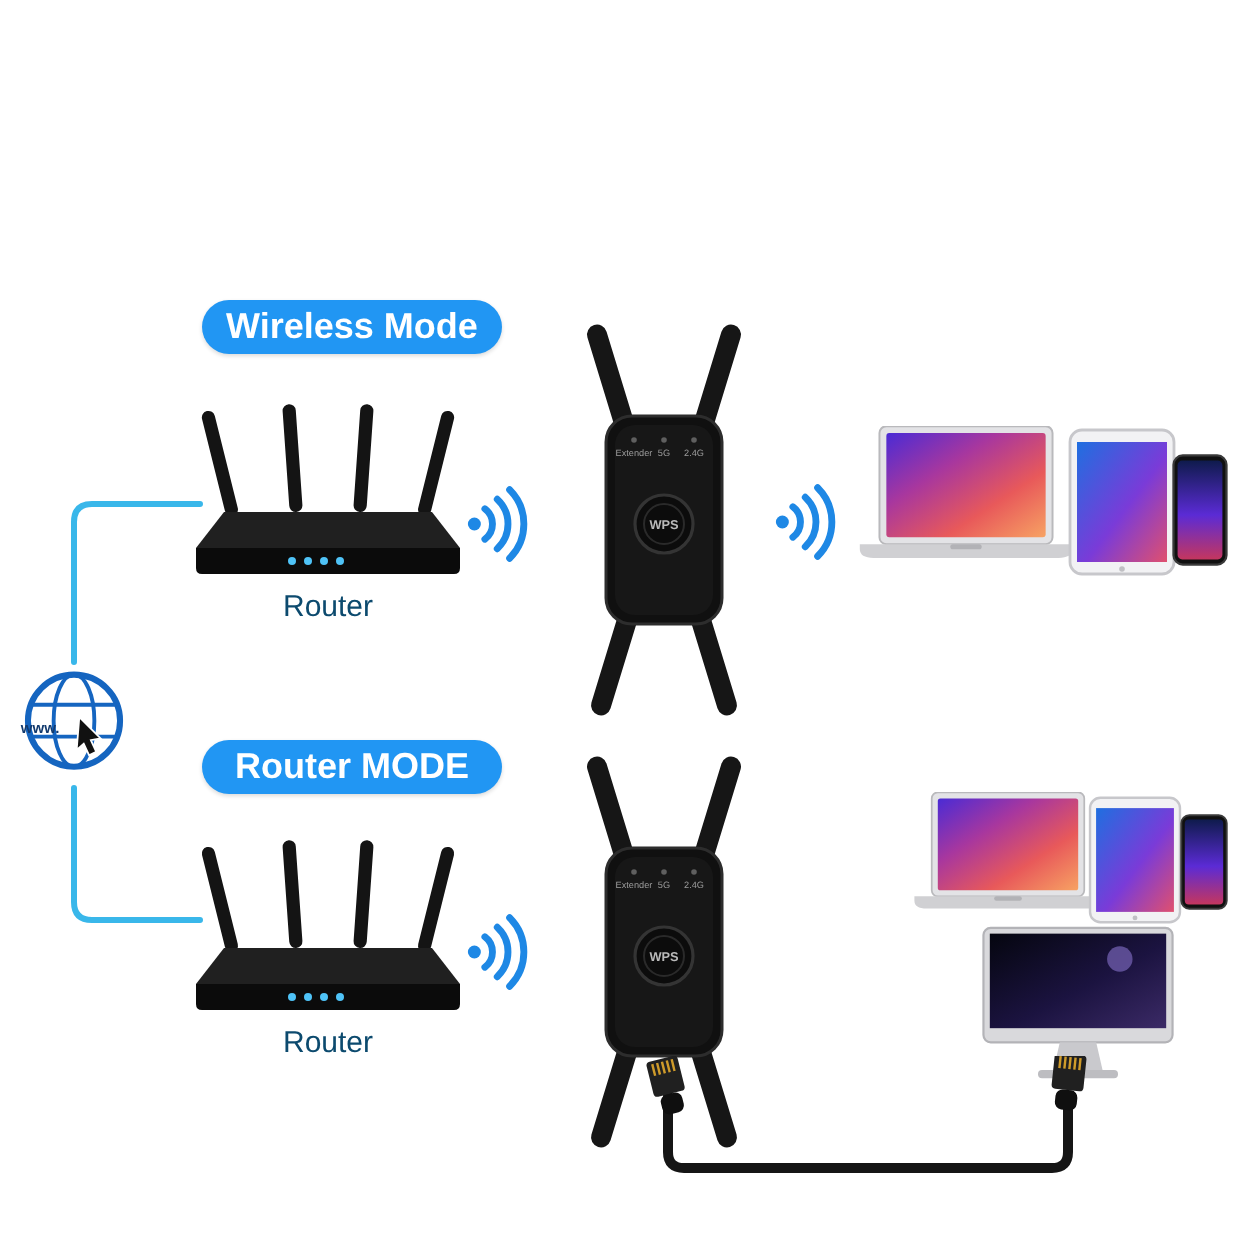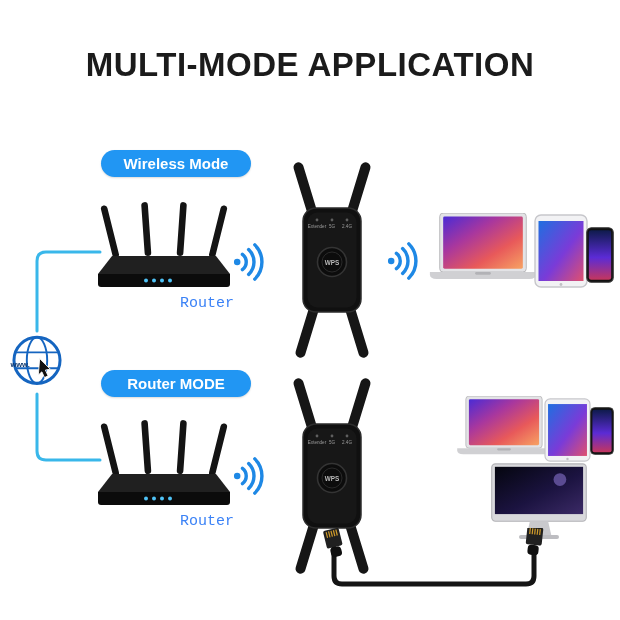--- a/index.html
+++ b/index.html
@@ -6,29 +6,29 @@
   html,body { background:#ffffff; font-family:"Liberation Sans", sans-serif; }
   .canvas { position:relative; width:620px; height:620px; background:#fff; overflow:hidden; margin:0 auto; }
   .abs { position:absolute; }
   .title {
     position:absolute; top:46px; left:0; width:620px; text-align:center;
     font-size:33px; font-weight:900; color:#1b1b1b; letter-spacing:.5px;
     font-family:"Liberation Sans", sans-serif;
   }
   .badge {
     position:absolute; width:150px; height:27px; border-radius:14px;
-    background:#2196f3; color:#fff; font-size:15px; font-weight:700;
+    background:#2196f3; color:#fff; font-size:18px; font-weight:700;
     display:flex; align-items:center; justify-content:center;
     box-shadow:0 1px 2px rgba(0,0,0,.15);
   }
   .badge.wireless { left:101px; top:150px; }
   .badge.wired    { left:101px; top:370px; }
   .router-label {
-    position:absolute; width:140px; text-align:right;
-    font-size:15px; color:#3b82f6; font-weight:400;font-family:Liberation Mono, monospace;
+    position:absolute; width:140px; text-align:center;
+    font-size:15px; color:#0c4a6e; font-weight:400;
   }
 </style>
 </head>
 <body>
 
 <div class="canvas">
 
   <svg width="0" height="0" style="position:absolute" aria-hidden="true">
     <defs>
       <linearGradient id="gradMac" x1="0" y1="0" x2="1" y2="1">
@@ -152,21 +152,20 @@
             <line x1="7.5" y1="2.5" x2="7.5" y2="8.5"></line>
           <line x1="10" y1="2.5" x2="10" y2="8.5"></line>
             <line x1="12.5" y1="2.5" x2="12.5" y2="8.5"></line>
           <line x1="15" y1="2.5" x2="15" y2="8.5"></line>
         </g>
         <rect x="4.5" y="19" width="11" height="10" rx="3.5" fill="#0f0f0f"></rect>
       </symbol>
     </defs>
   </svg>
 
-  <h1 class="title">MULTI-MODE APPLICATION</h1>
 
   <svg class="abs" style="left:0;top:0" width="620" height="620" viewBox="0 0 620 620">
     <g fill="none" stroke="#39b7ea" stroke-width="3" stroke-linecap="round">
       <path d="M100 252 L46 252 Q37 252 37 261 L37 331"></path>
       <path d="M37 394 L37 451 Q37 460 46 460 L100 460"></path>
     </g>
   </svg>
 
   <svg class="abs" style="left:6px;top:332px" width="62" height="62" viewBox="0 0 70 70">
     <circle cx="35" cy="32" r="26" fill="#ffffff" stroke="#1565c0" stroke-width="3.4"></circle>

